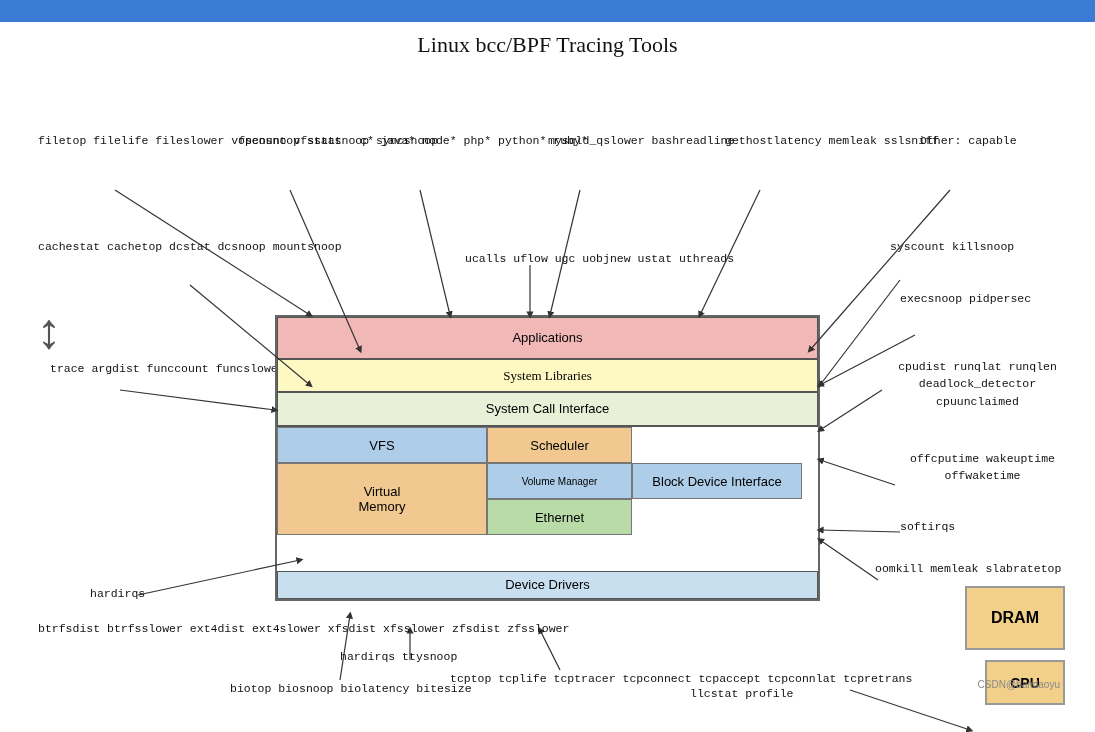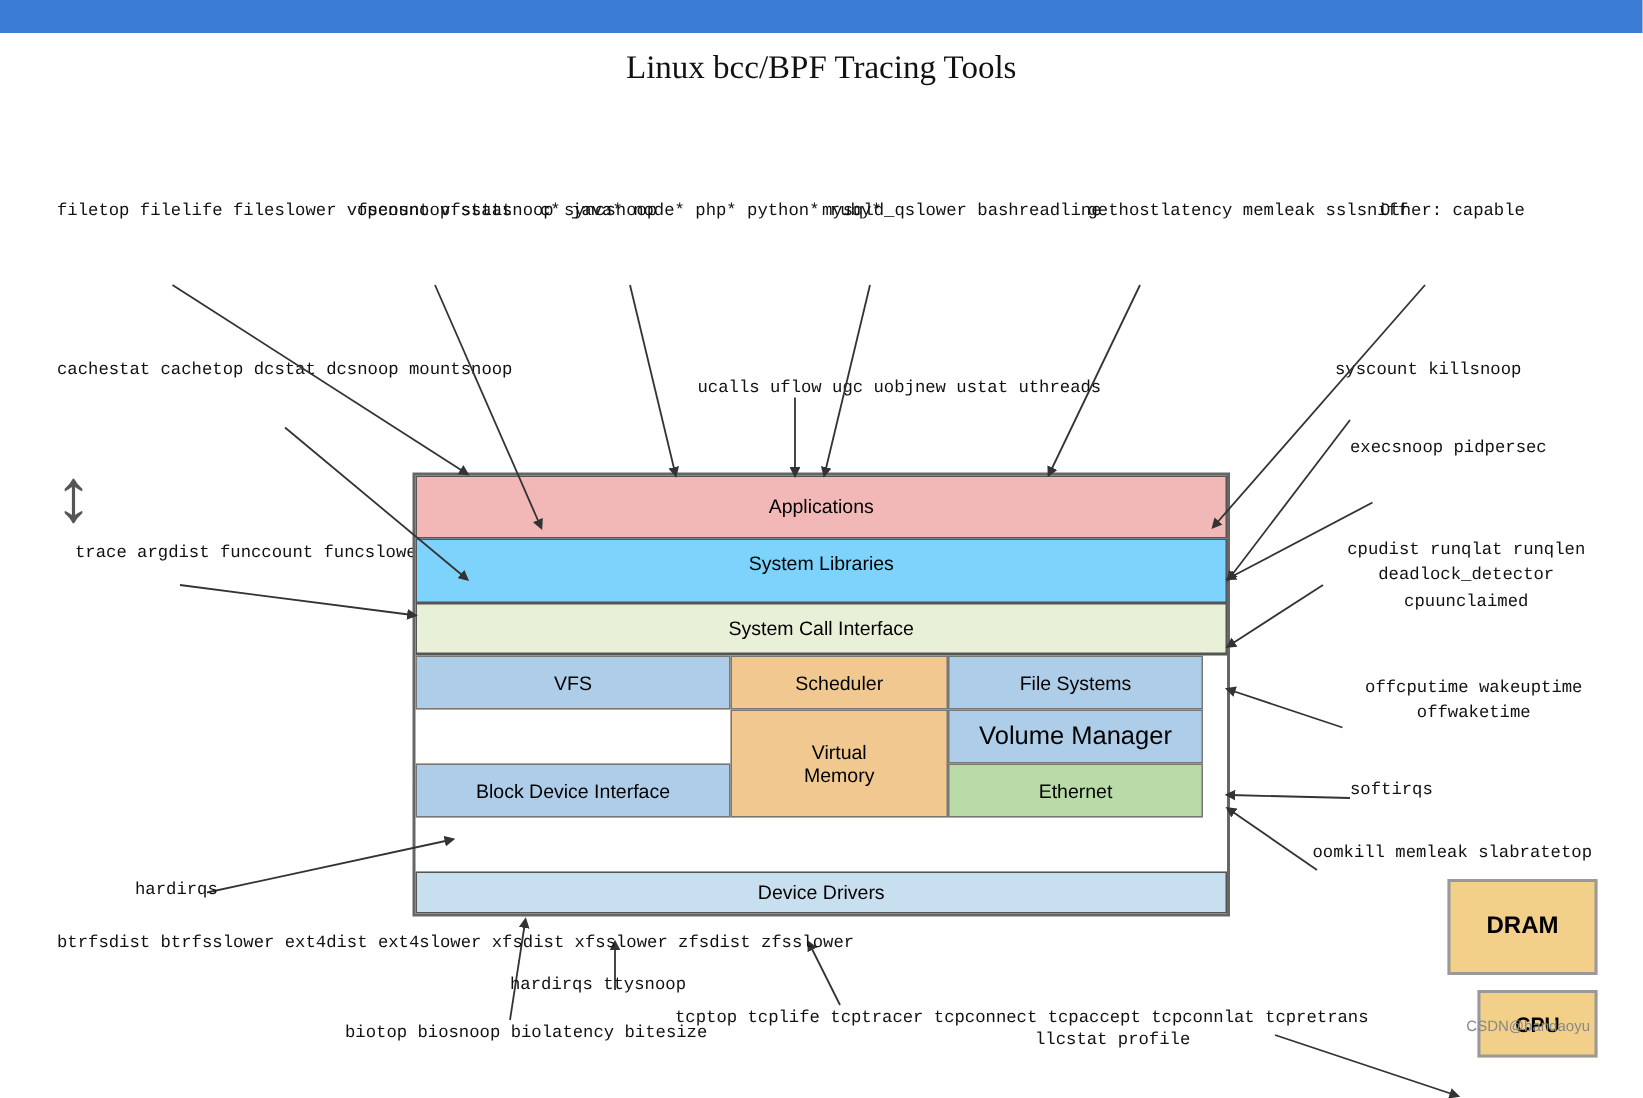--- a/index.html
+++ b/index.html
@@ -63,23 +63,24 @@
     }
 
     .layer-applications {
       background: #f2b8b8;
       margin-bottom: 0;
       height: 42px;
       line-height: 28px;
     }
 
     .layer-syslibs {
-      background: #7dd3fc;
-      height: 43px;
+      background: #fef9c3;
+      height: 33px;
       line-height: 20px;
+      font-family: Liberation Serif, serif;
     }
 
     .layer-syscall {
       background: #e8f0d8;
       height: 34px;
       line-height: 20px;
     }
 
     .layer-devicedrivers {
       background: #c8dff0;
@@ -150,21 +151,21 @@
       grid-template-columns: 210px 145px 170px;
       grid-template-rows: 36px 36px 36px 36px;
     }
 
     .box-col1r1 { background: #aecde8; border: 1px solid #777; display:flex; align-items:center; justify-content:center; font-size:13px; font-family:Arial,sans-serif; font-weight:500; }
     .box-col2r1 { background: #b8dba8; border: 1px solid #777; display:flex; align-items:center; justify-content:center; font-size:13px; font-family:Arial,sans-serif; font-weight:500; }
     .box-col3r1 { background: #f0c890; border: 1px solid #777; display:flex; align-items:center; justify-content:center; font-size:13px; font-family:Arial,sans-serif; font-weight:500; }
     .box-col1r2 { background: #aecde8; border: 1px solid #777; display:flex; align-items:center; justify-content:center; font-size:13px; font-family:Arial,sans-serif; font-weight:500; }
     .box-col2r2 { background: #b8dba8; border: 1px solid #777; display:flex; align-items:center; justify-content:center; font-size:13px; font-family:Arial,sans-serif; font-weight:500;margin-top:44px; }
     .box-col3r23 { background: #f0c890; border: 1px solid #777; display:flex; align-items:center; justify-content:center; font-size:13px; font-family:Arial,sans-serif; font-weight:500; grid-row: span 2; }
-    .box-col1r3 { background: #aecde8; border: 1px solid #777; display:flex; align-items:center; justify-content:center; font-size:17px; font-family:Arial,sans-serif; font-weight:500; }
+    .box-col1r3 { background: #aecde8; border: 1px solid #777; display:flex; align-items:center; justify-content:center; font-size:10px; font-family:Arial,sans-serif; font-weight:500; }
     .box-col2r3 { background: #b8dba8; border: 1px solid #777; display:flex; align-items:center; justify-content:center; font-size:13px; font-family:Arial,sans-serif; font-weight:500; }
     .box-col1r4 { background: #aecde8; border: 1px solid #777; display:flex; align-items:center; justify-content:center; font-size:13px; font-family:Arial,sans-serif; font-weight:500; }
     .box-col2r4 { background: #b8dba8; border: 1px solid #777; display:flex; align-items:center; justify-content:center; font-size:13px; font-family:Arial,sans-serif; font-weight:500; }
   </style>
 </head>
 <body>
 
 <div class="top-bar">
   <span class="top-bar-right"></span>
 </div>
@@ -272,21 +273,20 @@
       </div>
 
       <div class="layer layer-syscall" style="border-top: 1.5px solid #555;">
         <span>System Call Interface</span>
       </div>
 
       <div class="inner-grid" style="border-top: 1.5px solid #555;">
         <div class="box-col1r1">VFS</div>
         <div class="box-col3r1">Scheduler</div>
 
-        <div class="box-col1r2">File Systems</div>
         <div class="box-col2r2">TCP/UDP</div>
         <div class="box-col3r23" style="text-align:center; white-space:pre-line;">Virtual
 Memory</div>
 
         <div class="box-col1r3">Volume Manager</div>
 
         <div class="box-col1r4">Block Device Interface</div>
         <div class="box-col2r4">Ethernet</div>
       </div>
 

